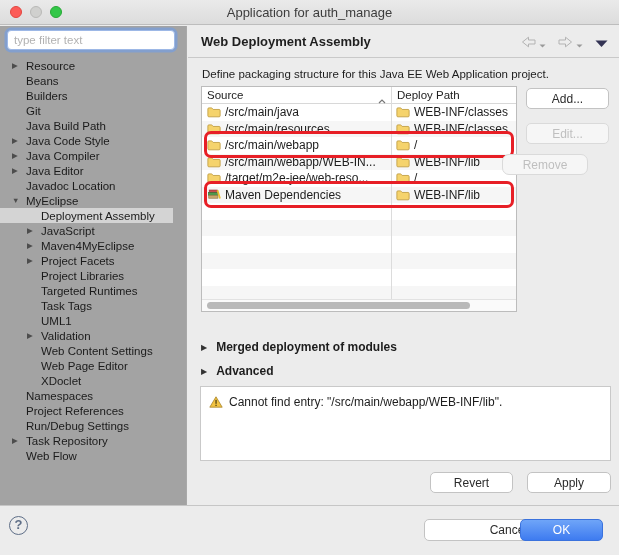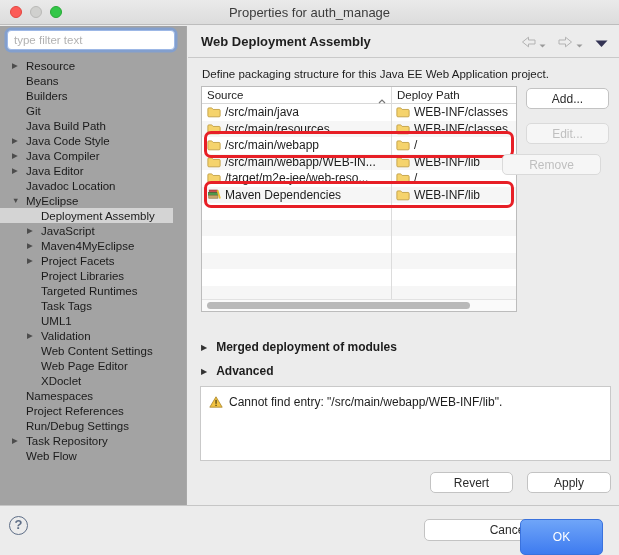--- a/index.html
+++ b/index.html
@@ -62,21 +62,21 @@
   .hthumb { position:absolute; left:5px; top:2px; width:263px; height:7px; border-radius:4px; background:#b9b9b9; }
   .red-box { position:absolute; left:2px; width:310px; height:27px;
     border:3px solid #e71f26; border-radius:7px; pointer-events:none; }
 
   .btn { position:absolute; height:21px; border-radius:5px; border:1px solid #c3c3c3;
     background:#fff; font-size:12px; color:#2b2b2b; text-align:center;
     font-family:"Liberation Sans","DejaVu Sans",sans-serif; cursor:default; }
   .btn.disabled { color:#bfbfbf; border-color:#dadada; background:#f6f6f6; }
   #btn-add    { left:526px; top:88px;  width:83px; }
   #btn-edit   { left:526px; top:123px; width:83px; }
-  #btn-remove { left:502px; top:154px; width:99px; }
+  #btn-remove { left:502px; top:154px; width:86px;border-radius:7px; }
 
   .section { position:absolute; left:201px; display:flex; align-items:center; gap:9px;
     font-size:12px; font-weight:bold; color:#1d1d1d; }
   .section .arrow { font-size:8px; color:#333; font-weight:normal; }
   #sec-merged  { top:340px; }
   #sec-advanced{ top:364px; }
 
   .warnbox { position:absolute; left:200px; top:386px; width:411px; height:75px;
     background:#fff; border:1px solid #c9c9c9; }
   .warn-icon { position:absolute; left:8px; top:7px; }
@@ -84,33 +84,33 @@
 
   #btn-revert { left:430px; top:472px; width:83px; }
   #btn-apply  { left:527px; top:472px; width:84px; }
 
   
   .footer-sep { position:absolute; left:0; right:0; top:505px; height:1px; background:#c6c6c6; }
   .help-btn { position:absolute; left:9px; top:516px; width:19px; height:19px; border-radius:50%;
     border:1.5px solid #5e6e87; color:#5e6e87; font-size:13px; font-weight:bold;
     text-align:center; line-height:16px; background:#ececec; cursor:default; }
   #btn-cancel { left:424px; top:519px; width:104px; height:22px;text-align:right; }
-  #btn-ok { left:520px; top:519px; width:83px; height:36px;
+  #btn-ok { left:520px; top:519px; width:83px; height:22px;
     background:linear-gradient(#6fa5f8,#3e7bf0); border:1px solid #3a72dd; color:#fff; }
 </style>
 </head>
 <body>
 
 <div class="titlebar">
   <div class="lights">
     <span class="light red"></span>
     <span class="light gray"></span>
     <span class="light green"></span>
   </div>
-  <div class="win-title">Properties for auth_manage</div>
+  <div class="win-title">Application for auth_manage</div>
 </div>
 
 <div class="sidebar">
   <input class="filter" placeholder="type filter text" style="">
   <div class="tree">
       <div class="tree-item lvl0">
         <span class="arrow">▶</span>
         <span>Resource</span>
       </div>
       <div class="tree-item lvl0">

